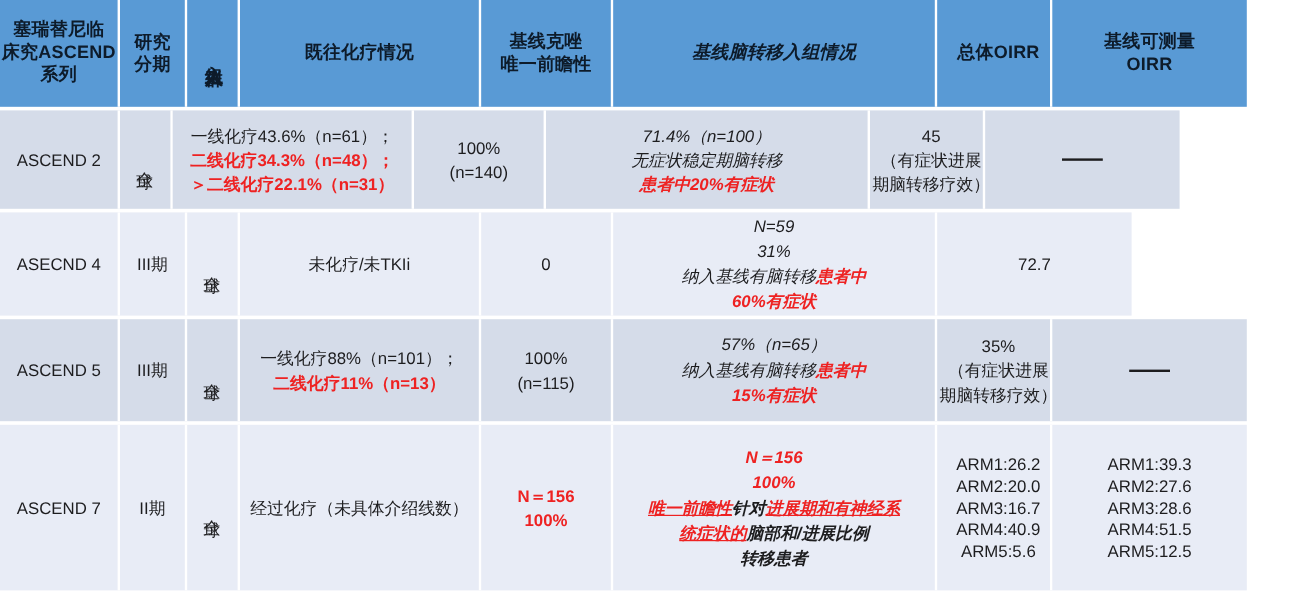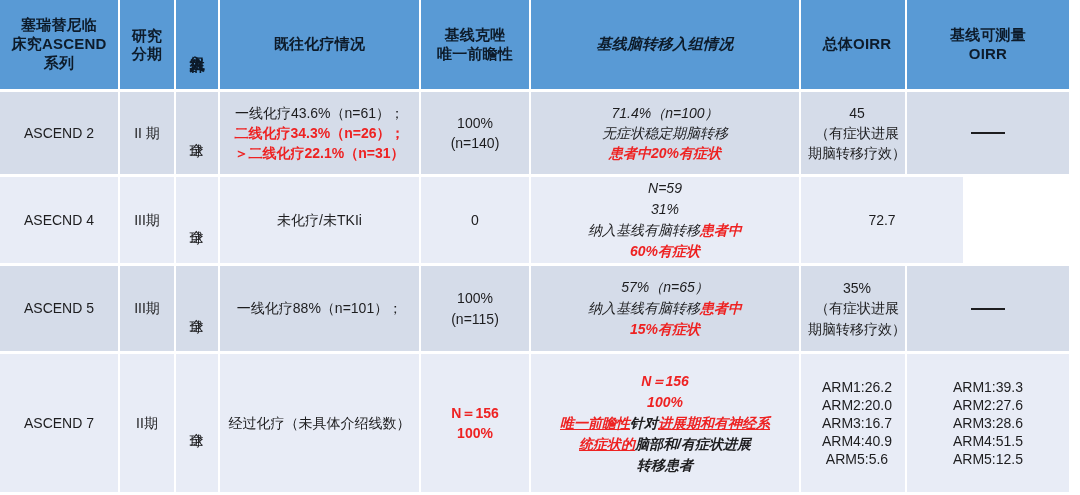--- a/index.html
+++ b/index.html
@@ -67,27 +67,27 @@
     font-size: 14px;
     line-height: 1.45;
   }
 
   .r1 { height: 85px; }
   .r2 { height: 89px; }
   .r3 { height: 88px; }
   .r4 { height: 138px; }
 
   
-  .c1 { width: 120px; align-items: center; }
+  .c1 { width: 100px; align-items: center; }
   .c2 { width: 56px; }
   .c3 { width: 44px; }
   .c4 { width: 201px; }
   .c5 { width: 110px; }
   .c6 { width: 270px; font-style: italic; }
-  .c7 { width: 106px; padding-left: 12px; }
+  .c7 { width: 96px; padding-left: 12px; }
   .c8 { width: 162px; }
 
   .stack {
     display: flex;
     flex-direction: column;
     align-items: center;
     justify-content: center;
     width: 100%;
   }
   .line { white-space: nowrap; }
@@ -168,30 +168,27 @@
         <div class="line">基线可测量</div>
         <div class="line">OIRR</div>
       </div>
     </div>
   </div>
 
   <div class="row body-row shade-dark r1">
     <div class="cell c1">
       <div class="line">ASCEND 2</div>
     </div>
-    <div class="cell c2">
-      <div class="line">II 期</div>
-    </div>
     <div class="cell c3">
       <div class="vert-cell">全球</div>
     </div>
     <div class="cell c4">
       <div class="stack">
         <div class="line black">一线化疗43.6%（n=61）；</div>
-        <div class="line red">二线化疗34.3%（n=26）；</div>
+        <div class="line red">二线化疗34.3%（n=48）；</div>
         <div class="line red">＞二线化疗22.1%（n=31）</div>
       </div>
     </div>
     <div class="cell c5">
       <div class="stack">
         <div class="line">100%</div>
         <div class="line">(n=140)</div>
       </div>
     </div>
     <div class="cell c6">
@@ -248,20 +245,21 @@
     </div>
     <div class="cell c2">
       <div class="line">III期</div>
     </div>
     <div class="cell c3">
       <div class="vert-cell">全球</div>
     </div>
     <div class="cell c4">
       <div class="stack">
         <div class="line black">一线化疗88%（n=101）；</div>
+        <div class="line red">二线化疗11%（n=13）</div>
       </div>
     </div>
     <div class="cell c5">
       <div class="stack">
         <div class="line">100%</div>
         <div class="line">(n=115)</div>
       </div>
     </div>
     <div class="cell c6">
       <div class="stack mix">
@@ -299,21 +297,21 @@
       <div class="stack">
         <div class="line red">N＝156</div>
         <div class="line red">100%</div>
       </div>
     </div>
     <div class="cell c6">
       <div class="stack mix">
         <div class="line red">N＝156</div>
         <div class="line red">100%</div>
         <div class="line"><span class="seg red uline">唯一前瞻性</span><span class="seg black bold">针对</span><span class="seg red uline">进展期和有神经系</span></div>
-        <div class="line"><span class="seg red uline">统症状的</span><span class="seg black bold">脑部和/有症状进展</span></div>
+        <div class="line"><span class="seg red uline">统症状的</span><span class="seg black bold">脑部和/进展比例</span></div>
         <div class="line black bold">转移患者</div>
       </div>
     </div>
     <div class="cell c7">
       <div class="arm-list">
         <div class="line">ARM1:26.2</div>
         <div class="line">ARM2:20.0</div>
         <div class="line">ARM3:16.7</div>
         <div class="line">ARM4:40.9</div>
         <div class="line">ARM5:5.6</div>

